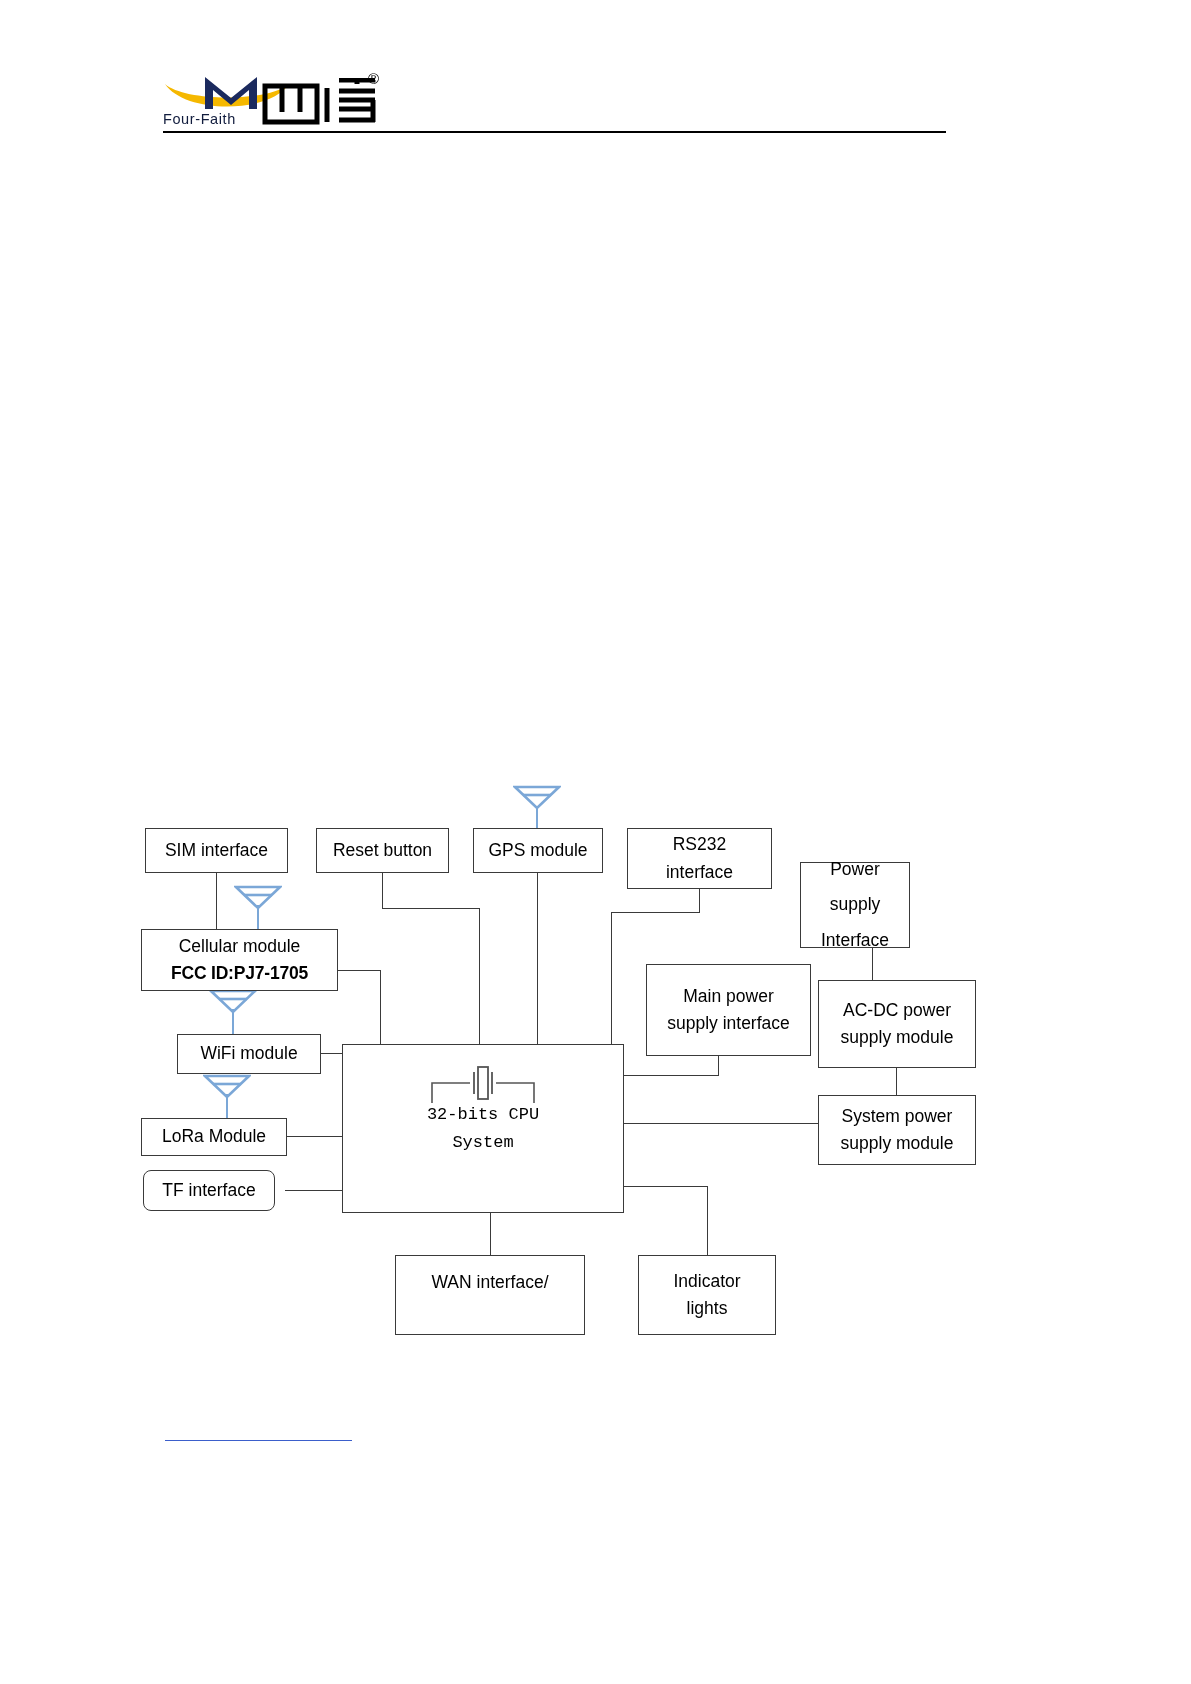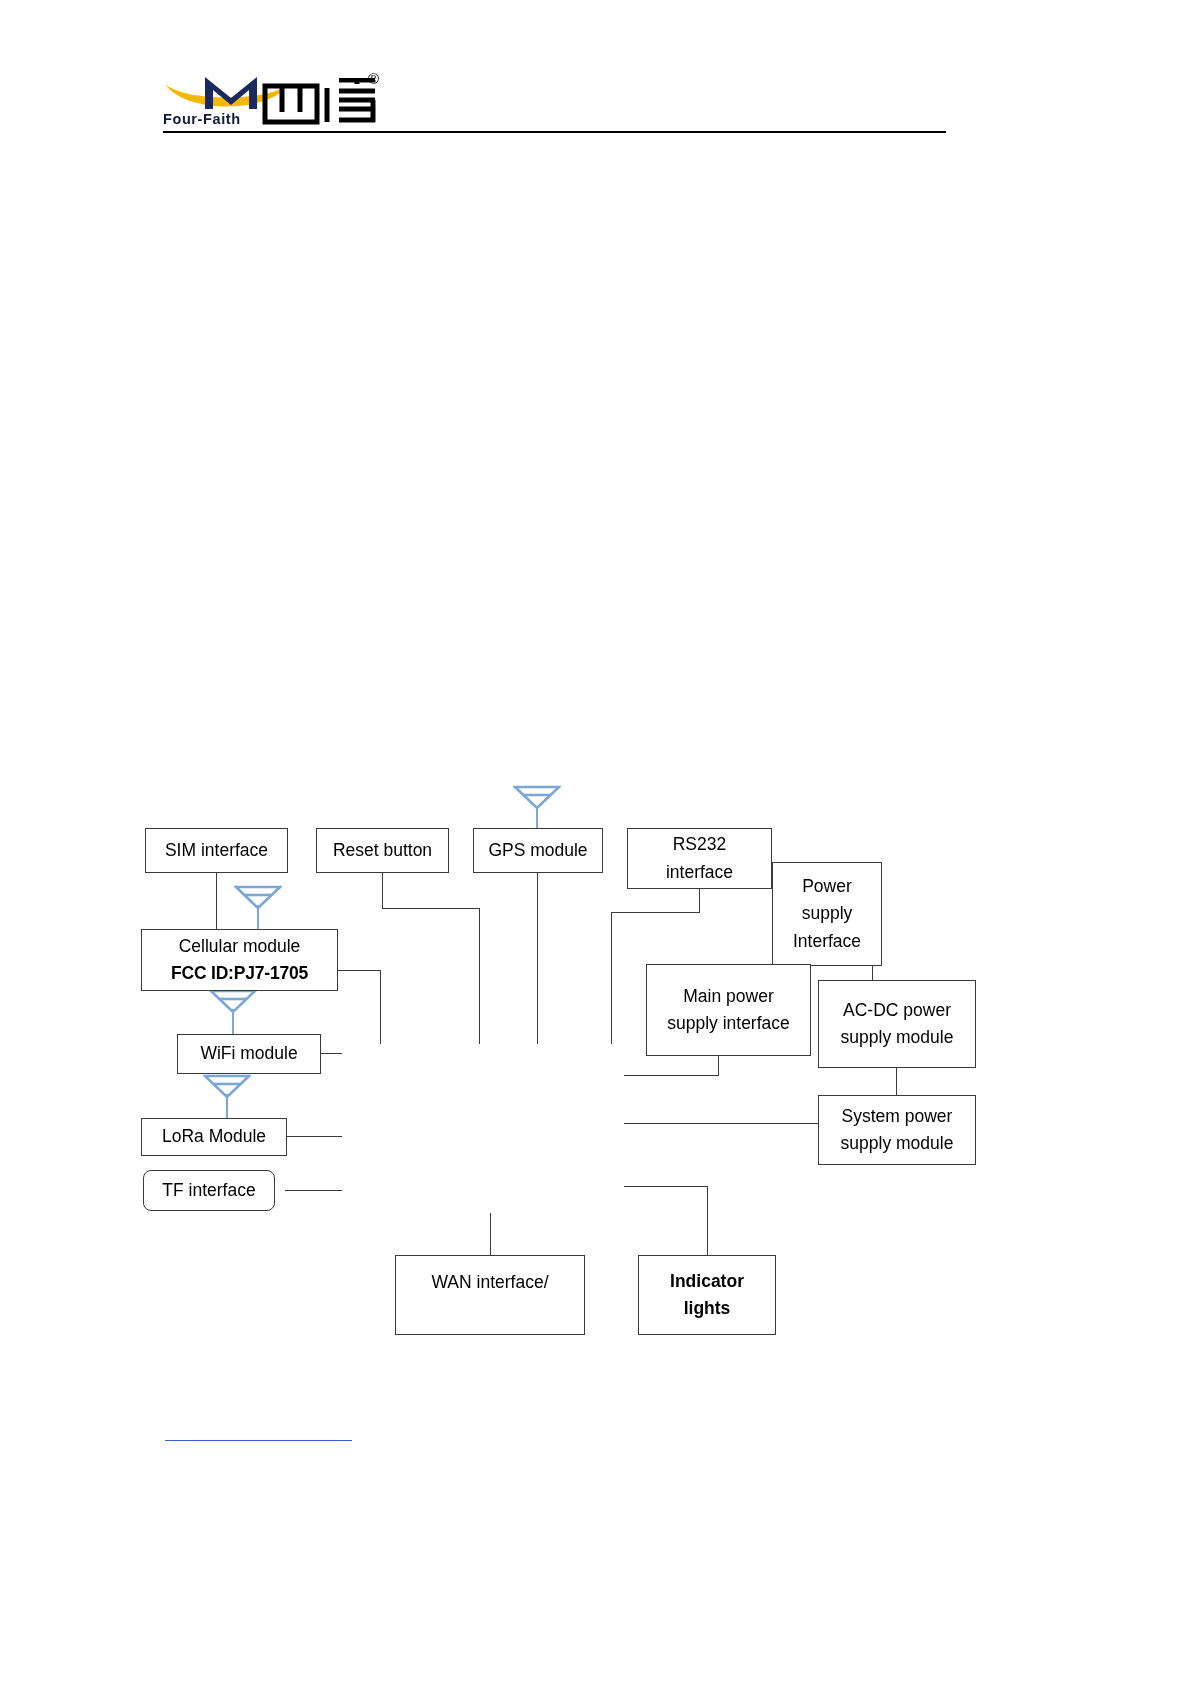--- a/index.html
+++ b/index.html
@@ -9,21 +9,21 @@
     font-family:"Liberation Sans",sans-serif;
     position:relative;
     overflow:hidden;
   }
   .page{position:absolute;inset:0;}
 
   
   .hdr-logo{position:absolute;left:163px;top:72px;width:215px;height:58px;}
   .logo-swoosh{position:absolute;left:0;top:8px;width:128px;height:34px;}
   .logo-m{position:absolute;left:38px;top:4px;width:60px;height:34px;}
-  .logo-word{position:absolute;left:0;top:39px;font-size:14.5px;font-weight:bold;
+  .logo-word{position:absolute;left:0;top:39px;font-size:14.5px;font-weight:normal;
       letter-spacing:.6px;color:#111c3d;font-family:"Liberation Sans",sans-serif;}
   .logo-cn{position:absolute;left:98px;top:6px;width:118px;height:48px;}
   .logo-reg{position:absolute;left:205px;top:-2px;font-size:15px;color:#000;}
   .hdr-rule{position:absolute;left:163px;top:131px;width:783px;height:2px;background:#000;}
 
   
   .diagram{position:absolute;left:0;top:0;width:1191px;height:1684px;}
   .node{
     position:absolute;
     border:1.3px solid #3a3a3a;
@@ -174,21 +174,21 @@
 
     <div class="node" style="left:473px;top:828px;width:130px;height:45px;justify-content:center;">
       <span>GPS module</span>
     </div>
 
     <div class="node" style="left:627px;top:828px;width:145px;height:61px;align-items:center;">
       <span>RS232</span>
       <span class="l2">interface</span>
     </div>
 
-    <div class="node" style="left:772px;top:862px;width:110px;height:104px;">
+    <div class="node" style="left:800px;top:862px;width:110px;height:86px;gap:8px;">
       <span>Power</span>
       <span class="l2">supply</span>
       <span class="l2">Interface</span>
     </div>
 
     <div class="node bold2" style="left:141px;top:929px;width:197px;height:62px;">
       <span>Cellular module</span>
       <span class="l2">FCC ID:PJ7-1705</span>
     </div>
 
@@ -212,26 +212,37 @@
     </div>
 
     <div class="node" style="left:141px;top:1118px;width:146px;height:38px;">
       <span>LoRa Module</span>
     </div>
 
     <div class="node" style="left:143px;top:1170px;width:132px;height:41px;border-radius:8px;">
       <span>TF interface</span>
     </div>
 
+    <div class="cpu" style="left:342px;top:1044px;width:282px;height:169px;">
+      <svg class="xtal" width="106" height="40" viewBox="0 0 106 40">
+        <path d="M2,38 L2,18 L40,18" fill="none" stroke="#555" stroke-width="1.6"></path>
+        <path d="M104,38 L104,18 L66,18" fill="none" stroke="#555" stroke-width="1.6"></path>
+        <line x1="44" y1="7" x2="44" y2="29" stroke="#555" stroke-width="1.8"></line>
+        <rect x="48" y="2" width="10" height="32" fill="none" stroke="#555" stroke-width="1.8"></rect>
+        <line x1="62" y1="7" x2="62" y2="29" stroke="#555" stroke-width="1.8"></line>
+      </svg>
+      <div class="cpu-label">32-bits CPU</div>
+      <div class="cpu-label" style="top:84px;">System</div>
+    </div>
 
     <div class="node top-align" style="left:395px;top:1255px;width:190px;height:80px;text-align:right;">
       <span>WAN interface/</span>
     </div>
 
-    <div class="node" style="left:638px;top:1255px;width:138px;height:80px;font-weight:bold;">
+    <div class="node" style="left:638px;top:1255px;width:138px;height:80px;">
       <span>Indicator</span>
       <span class="l2">lights</span>
     </div>
 
   </div>
 
   <div class="footlink"></div>
 
 </div>
 

